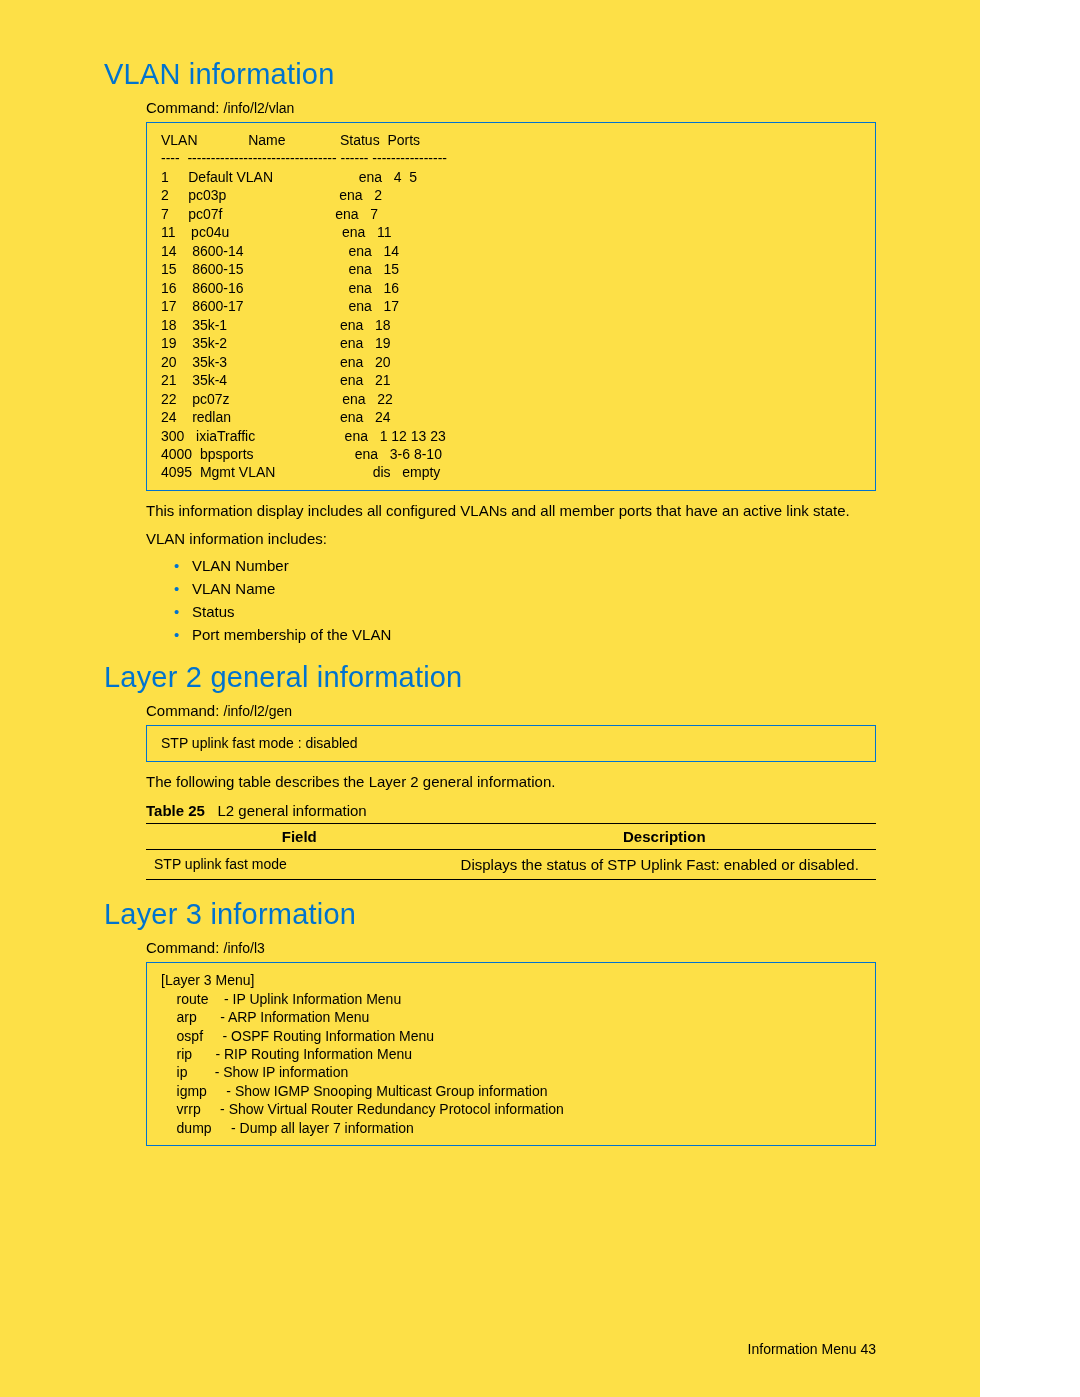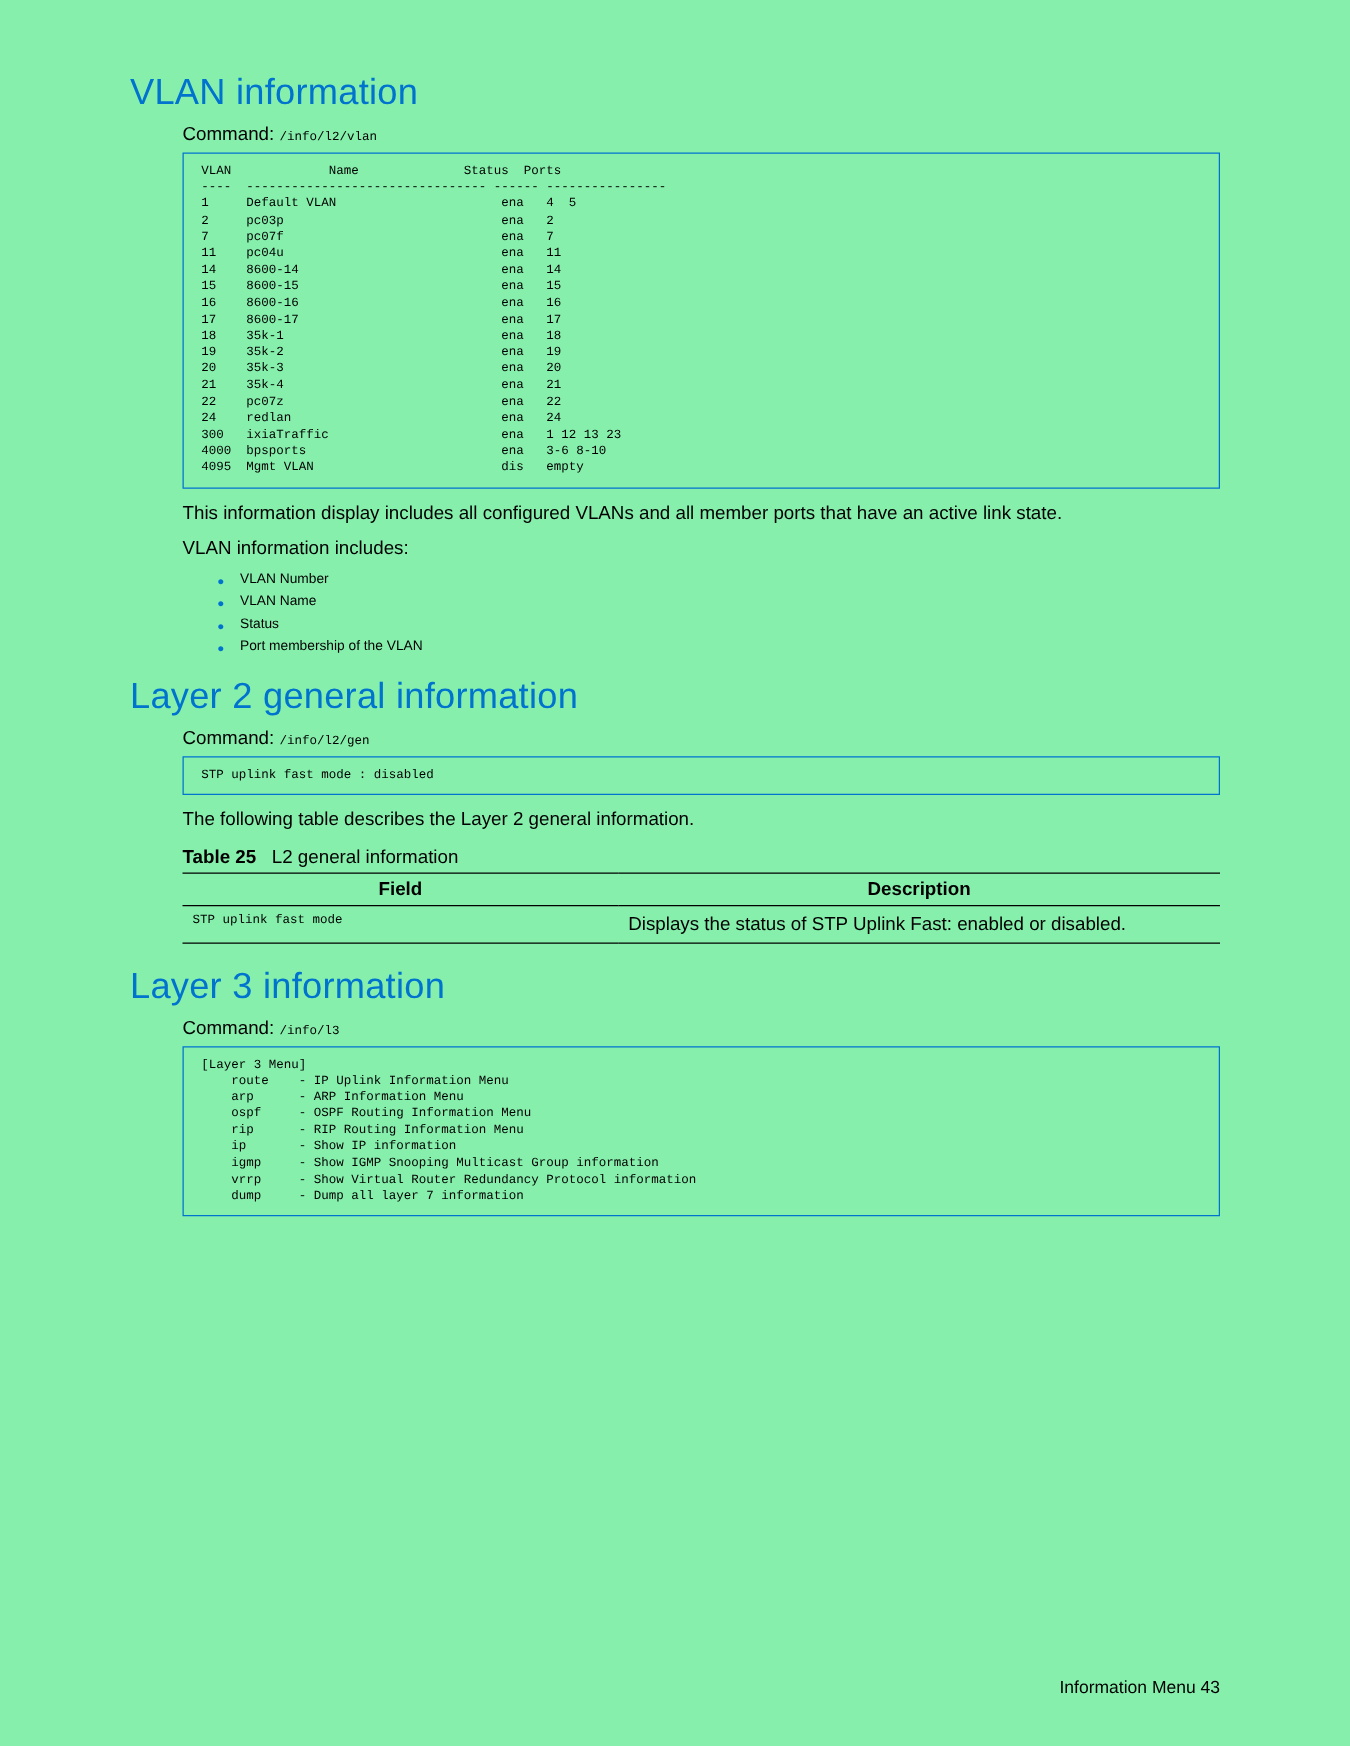--- a/index.html
+++ b/index.html
@@ -4,45 +4,45 @@
 <style>
   html, body {
     margin: 0;
     padding: 0;
     background: #fff;
     font-family: Arial, "Helvetica Neue", Helvetica, sans-serif;
     color: #000;
     font-size: 15px;
   }
   .page {
-    width: 1080px;
+    width: 980px;
     min-height: 1397px;
-    background: #86efac;
+    background: #fde047;
     box-sizing: border-box;
     padding: 58px 104px 30px 104px;
     position: relative;
   }
   h2.section-heading {
     font-family: Arial, sans-serif;
     color: #0073cf;
     font-weight: 400;
     font-size: 29px;
     margin: 0 0 8px 0;
     letter-spacing: 0.2px;
   }
   .command-line {
     margin: 6px 0 6px 42px;
     font-size: 15px;
   }
   .command-label {
     font-weight: normal;
   }
   .mono {
-    font-family: Liberation Mono, monospace;
-    font-size: 10px;
+    font-family: Liberation Sans, sans-serif;
+    font-size: 14px;
     white-space: pre;
   }
   .outbox {
     border: 1.5px solid #0073cf;
     margin: 4px 0 10px 42px;
     padding: 8px 14px 8px 14px;
     box-sizing: border-box;
     overflow: hidden;
   }
   .outbox .mono {
@@ -56,21 +56,21 @@
   }
   ul.doc-list {
     margin: 4px 0 18px 70px;
     padding: 0;
   }
   ul.doc-list li {
     list-style: none;
     position: relative;
     padding-left: 18px;
     margin: 6px 0;
-    font-size: 11px;
+    font-size: 15px;
   }
   ul.doc-list li::before {
     content: "•";
     color: #0073cf;
     position: absolute;
     left: 0;
     top: 0;
     font-size: 15px;
   }
   .table-caption {

